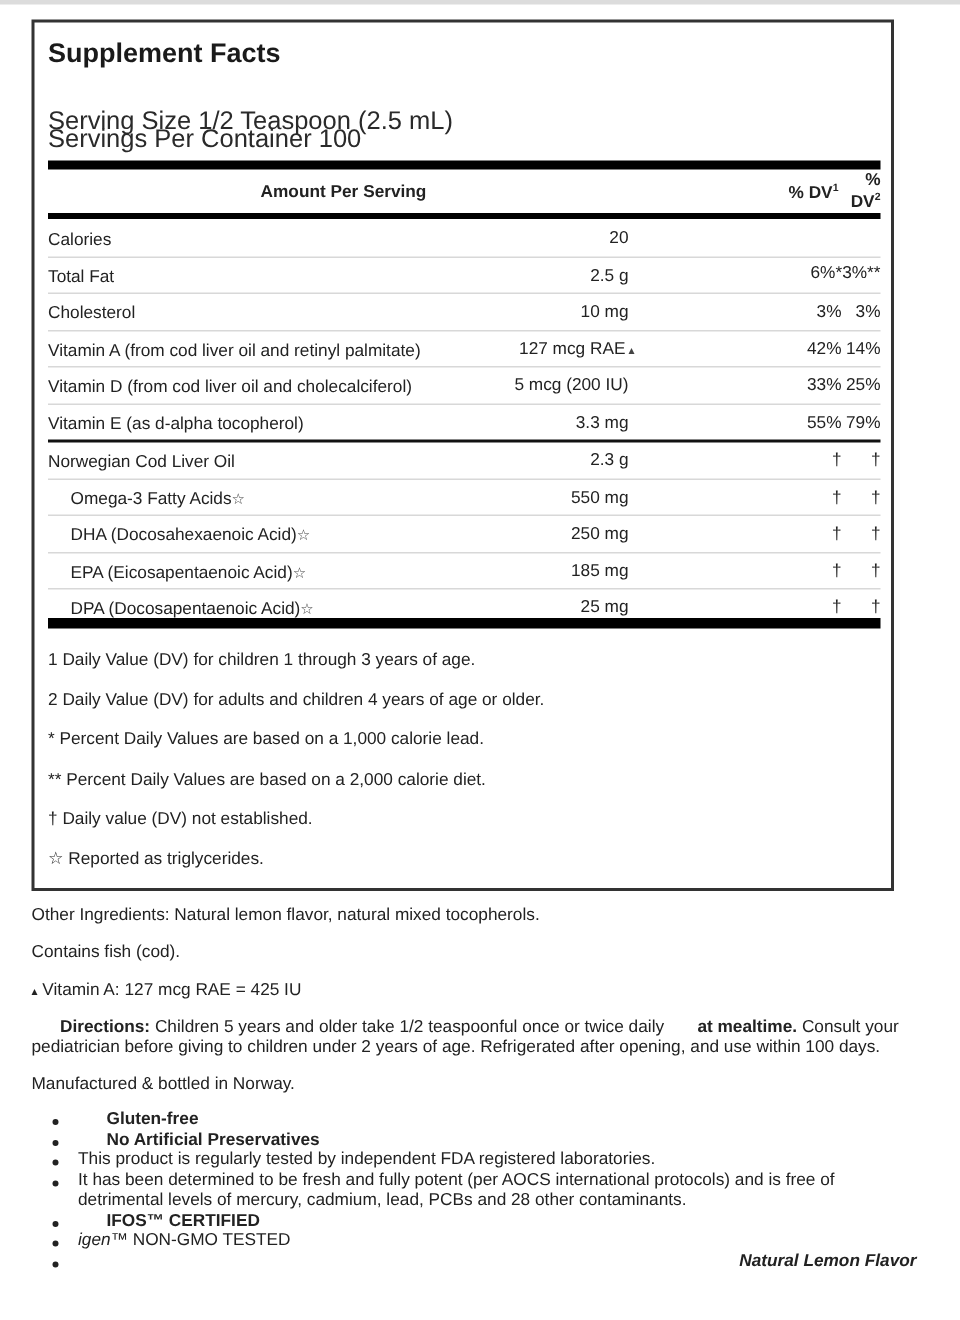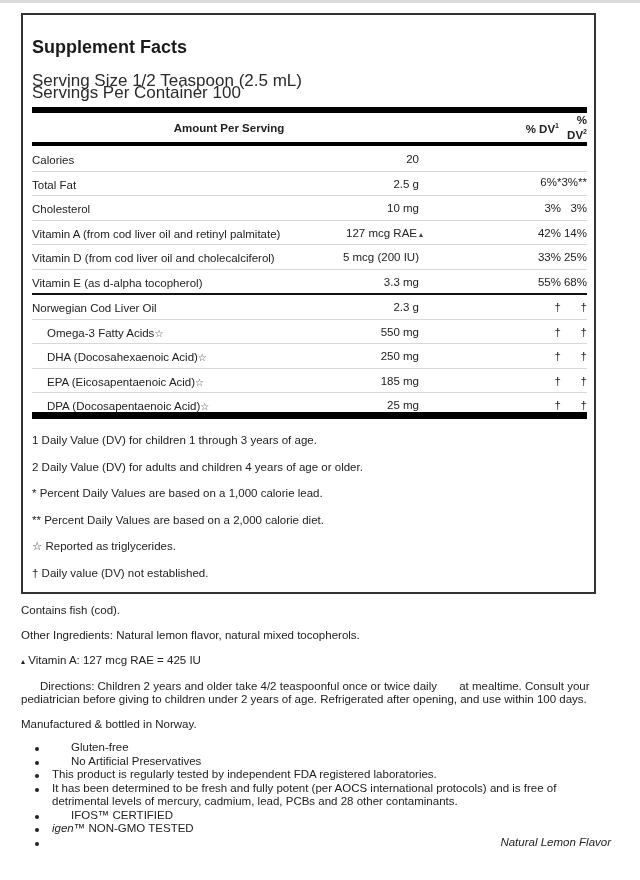--- a/index.html
+++ b/index.html
@@ -17,21 +17,21 @@
       background: #dcdcdc;
     }
     .facts-box {
       position: absolute;
       left: 21px; top: 13px;
       width: 571px; height: 577px;
       border: 2px solid #333333;
       background: #fff;
     }
     .facts-title {
-      position: absolute; left: 9px; top: 22px;
+      position: absolute; left: 9px; top: 10px;
       font-size: 18px; font-weight: bold; color: #1a1a1a;
       margin: 0;
     }
     .serving {
       position: absolute; left: 9px; top: 60px;
       font-size: 17px; line-height: 12px; color: #2a2a2a;
     }
     .thick-bar {
       position: absolute; left: 9px; width: 555px; background: #000;
     }
@@ -63,21 +63,21 @@
     .footnote { font-size: 11.5px; color: #222; height: 26.6px; line-height: 14px; }
     .below { position: absolute; left: 21px; top: 604px; width: 590px; font-size: 11.5px; color: #222; }
     .below p { margin: 0 0 12px 0; line-height: 13px; }
     .below .tri { font-size: 8px; }
     .bullets { margin: 0; padding: 0 0 0 31px; list-style: none; }
     .bullets li { position: relative; line-height: 13.5px; }
     .bullets li::before {
       content: ""; position: absolute; left: -17px; top: 6px;
       width: 4px; height: 4px; border-radius: 50%; background: #222;
     }
-    .b { font-weight: normal; padding-left: 19px; }
+    .b { font-weight: bold; padding-left: 19px; }
     .i { font-style: italic; text-align: right; }
   </style>
 </head>
 <body>
 
 <div class="topbar"></div>
 
 <div class="facts-box">
   <h1 class="facts-title">Supplement Facts</h1>
   <div class="serving">
@@ -123,21 +123,21 @@
     <div class="row">
       <span class="name">Vitamin D (from cod liver oil and cholecalciferol)</span>
       <span class="amt">5 mcg (200 IU)</span>
       <span class="dv1">33%</span>
       <span class="dv2">25%</span>
     </div>
     <div class="row sep">
       <span class="name">Vitamin E (as d-alpha tocopherol)</span>
       <span class="amt">3.3 mg</span>
       <span class="dv1">55%</span>
-      <span class="dv2">68%</span>
+      <span class="dv2">79%</span>
     </div>
     <div class="row">
       <span class="name">Norwegian Cod Liver Oil</span>
       <span class="amt">2.3 g</span>
       <span class="dv1">†</span>
       <span class="dv2">†</span>
     </div>
     <div class="row">
       <span class="name indent"><span>Omega-3 Fatty Acids</span><span class="star">☆</span></span>
       <span class="amt">550 mg</span>
@@ -164,30 +164,30 @@
     </div>
   </div>
 
   <div class="thick-bar" style="top:397px;height:7px;"></div>
 
   <div class="footnotes">
     <div class="footnote">1 Daily Value (DV) for children 1 through 3 years of age.</div>
     <div class="footnote">2 Daily Value (DV) for adults and children 4 years of age or older.</div>
     <div class="footnote">* Percent Daily Values are based on a 1,000 calorie lead.</div>
     <div class="footnote">** Percent Daily Values are based on a 2,000 calorie diet.</div>
+    <div class="footnote">† Daily value (DV) not established.</div>
     <div class="footnote">☆ Reported as triglycerides.</div>
-    <div class="footnote">† Daily value (DV) not established.</div>
   </div>
 </div>
 
 <div class="below">
+  <p>Other Ingredients: Natural lemon flavor, natural mixed tocopherols.</p>
   <p>Contains fish (cod).</p>
-  <p>Other Ingredients: Natural lemon flavor, natural mixed tocopherols.</p>
   <p><span class="tri">▴</span><span> Vitamin A: 127 mcg RAE = 425 IU</span></p>
-  <p><span class="b">Directions:</span><span> Children 2 years and older take 4/2 teaspoonful once or twice daily </span><span class="b">at mealtime.</span><span> Consult your pediatrician before giving to children under 2 years of age. Refrigerated after opening, and use within 100 days.</span></p>
+  <p><span class="b">Directions:</span><span> Children 5 years and older take 1/2 teaspoonful once or twice daily </span><span class="b">at mealtime.</span><span> Consult your pediatrician before giving to children under 2 years of age. Refrigerated after opening, and use within 100 days.</span></p>
   <p style="margin-bottom:10px;">Manufactured &amp; bottled in Norway.</p>
   <ul class="bullets">
     <li class="b">Gluten-free</li>
     <li class="b">No Artificial Preservatives</li>
     <li>This product is regularly tested by independent FDA registered laboratories.</li>
     <li>It has been determined to be fresh and fully potent (per AOCS international protocols) and is free of detrimental levels of mercury, cadmium, lead, PCBs and 28 other contaminants.</li>
     <li class="b">IFOS™ CERTIFIED</li>
     <li><span class="i">igen</span><span>™ NON-GMO TESTED</span></li>
     <li class="b i">Natural Lemon Flavor</li>
   </ul>

